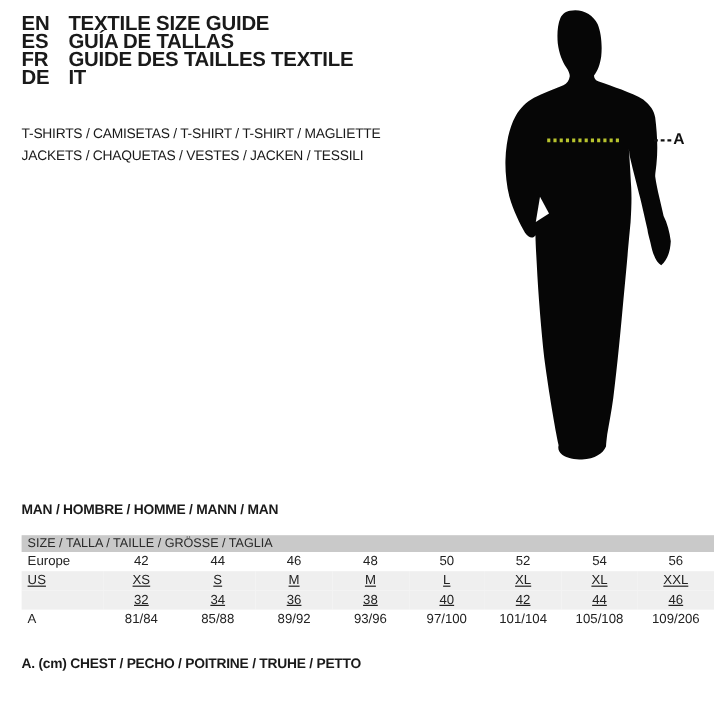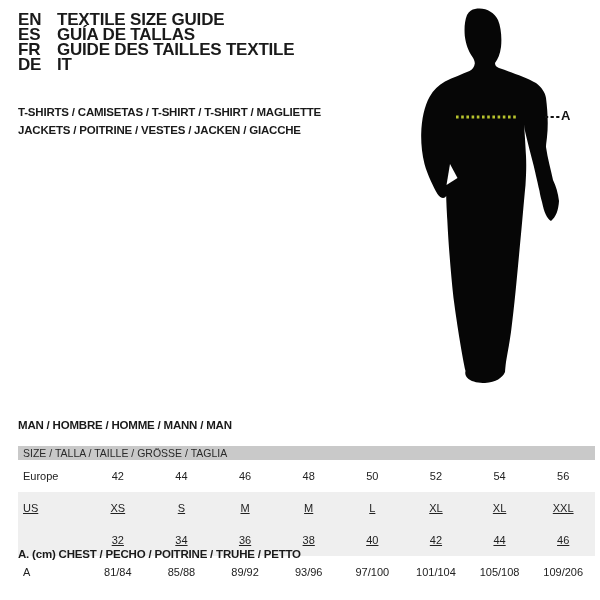--- a/index.html
+++ b/index.html
@@ -11,39 +11,39 @@
   }
   
   .lang-list{
     position:absolute;left:18px;top:12px;
     display:grid;grid-template-columns:39px auto;
     font-size:17px;font-weight:bold;line-height:15px;letter-spacing:-0.2px;
   }
   
   .categories{
     position:absolute;left:18px;top:104px;
-    font-size:11.5px;font-weight:bold;line-height:17.5px;letter-spacing:-0.2px;
+    font-size:11.5px;font-weight:normal;line-height:17.5px;letter-spacing:-0.2px;
   }
   
   .figure-wrap{position:absolute;left:390px;top:0;width:200px;height:400px;}
   .measure-label{
     position:absolute;left:561px;top:108px;
     font-size:13px;font-weight:600;color:#111;
   }
   
   .section-title{
     position:absolute;left:18px;top:419px;
     font-size:11.5px;font-weight:bold;letter-spacing:-0.2px;
   }
   table.size-table{
     position:absolute;left:18px;top:446px;width:577px;
     border-collapse:collapse;table-layout:fixed;
     font-size:11px;color:#222;
   }
-  table.size-table td{padding:0;text-align:center;height:32px;vertical-align:middle;}
+  table.size-table td{padding:0;text-align:center;height:16px;vertical-align:middle;}
   table.size-table td.rowlabel{text-align:left;padding-left:5px;}
   tr.table-header td{
     background:#c9c9c9;height:14px;text-align:left;padding-left:5px;
     font-size:10.5px;color:#2a2a2a;
   }
   tr.band td{background:#efefef;text-decoration:underline;}
   .footnote{
     position:absolute;left:18px;top:548px;
     font-size:11.5px;font-weight:bold;letter-spacing:-0.2px;
   }
@@ -57,21 +57,21 @@
   <span>ES</span>
   <span>GUÍA DE TALLAS</span>
   <span>FR</span>
   <span>GUIDE DES TAILLES TEXTILE</span>
   <span>DE</span>
   <span>IT</span>
 </div>
 
 <div class="categories">
   <div>T-SHIRTS / CAMISETAS / T-SHIRT / T-SHIRT / MAGLIETTE</div>
-  <div>JACKETS / POITRINE / VESTES / JACKEN / GIACCHE</div>
+  <div>JACKETS / CHAQUETAS / VESTES / JACKEN / TESSILI</div>
 </div>
 
 <div class="figure-wrap">
   <svg width="200" height="400" viewBox="0 0 200 400">
     <path d="M 85 9
          C 95 7, 104 12, 108 20
          C 111 27, 112 38, 111 47
          C 110 54, 108 59, 105 63
          C 105 65, 106 67, 109 68
          C 120 72, 136 77, 146 83

